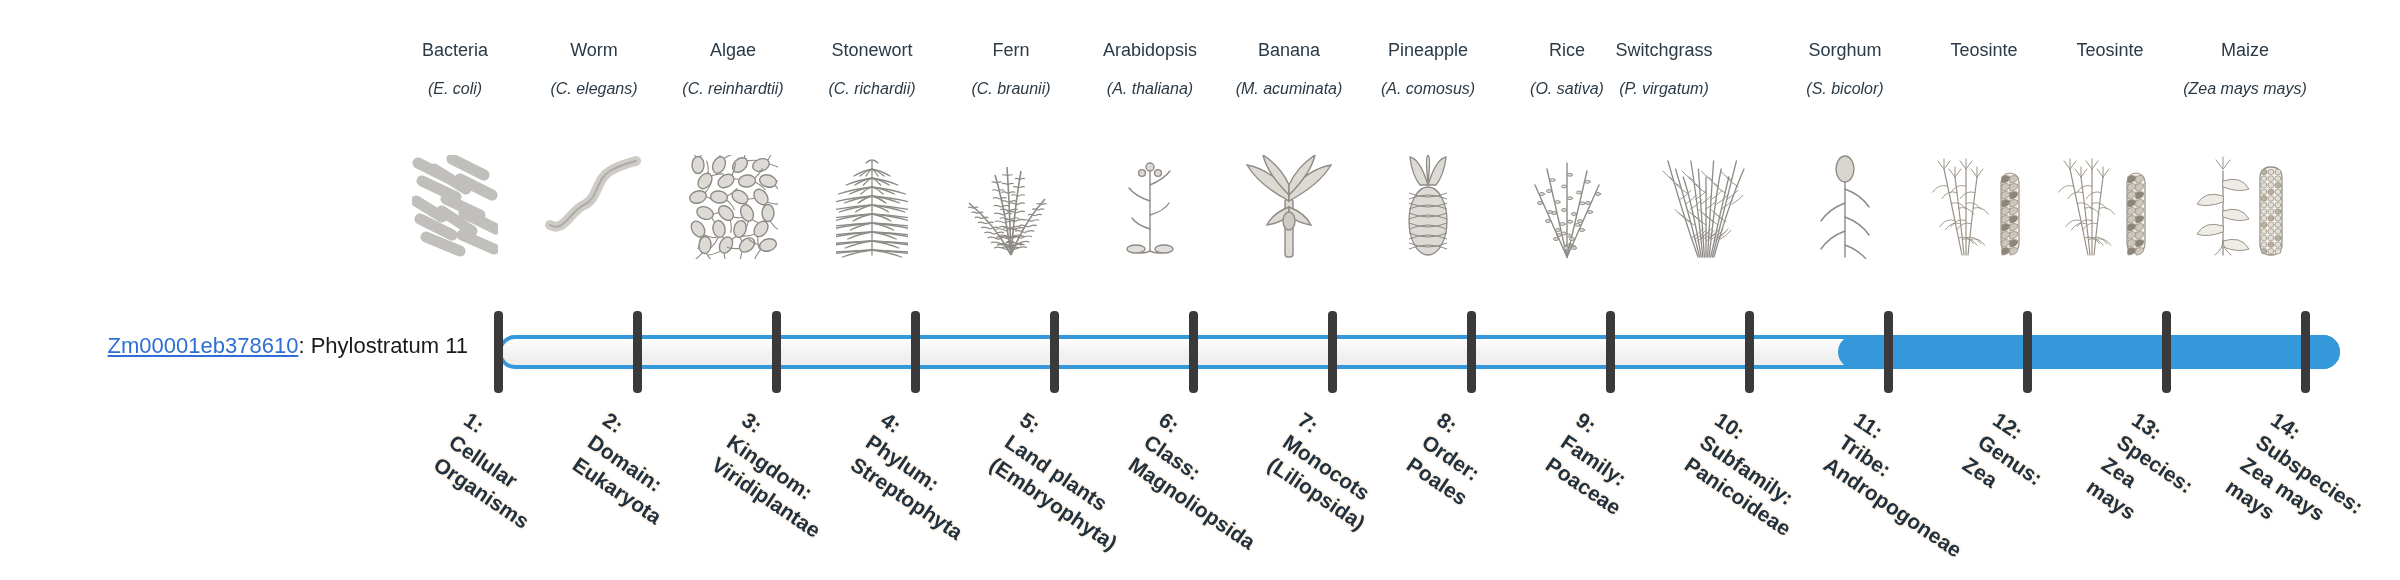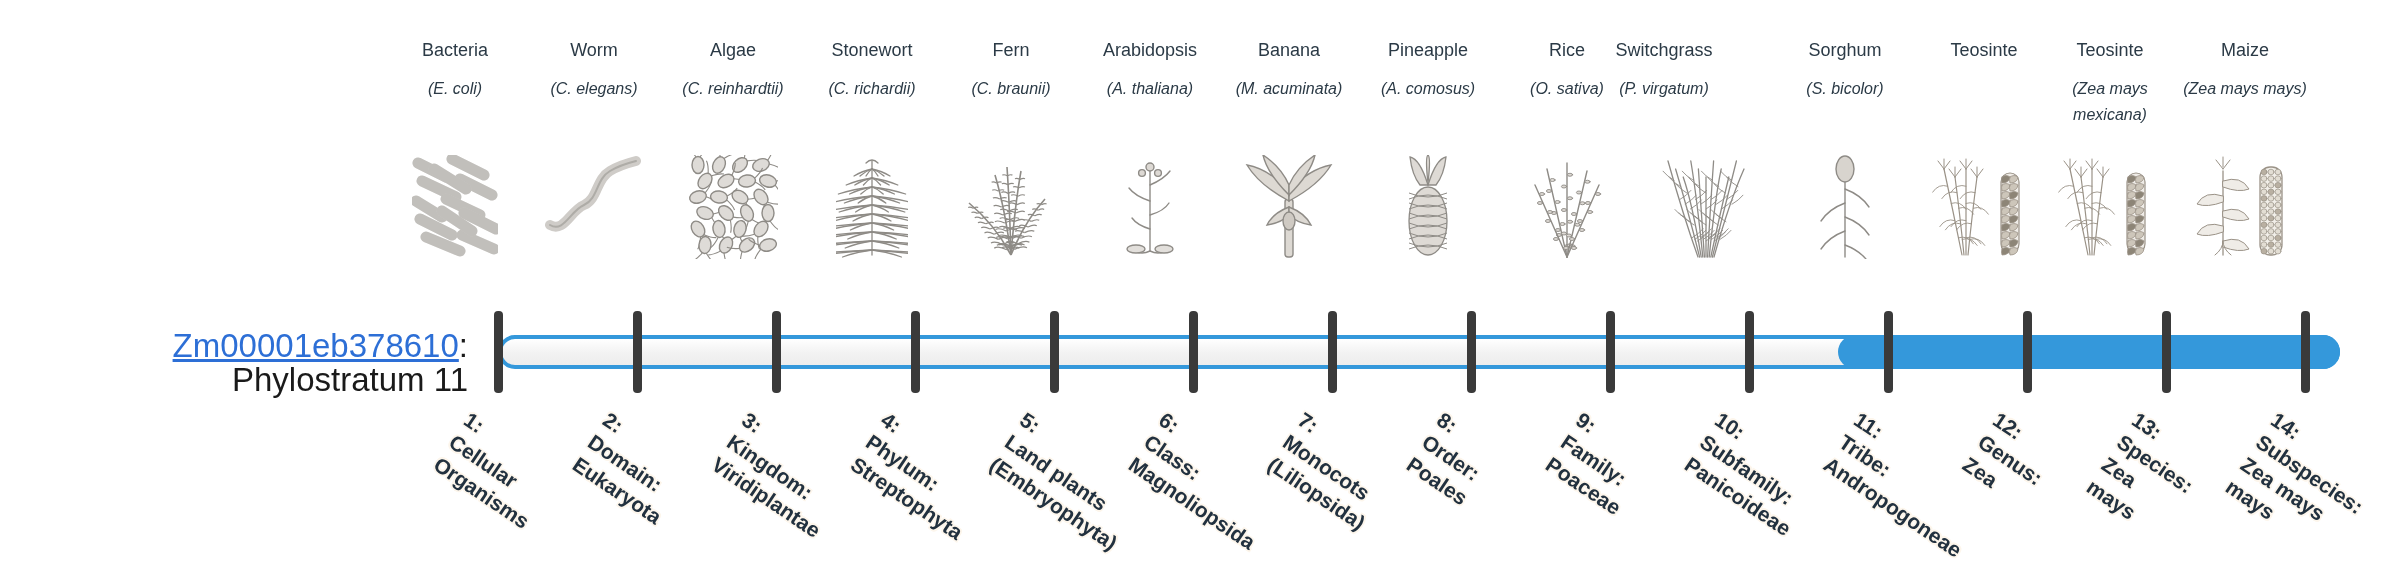--- a/index.html
+++ b/index.html
@@ -55,21 +55,21 @@
     text-shadow:
       -1.5px -1.5px 0 #fdf6ec, 1.5px -1.5px 0 #fdf6ec,
       -1.5px  1.5px 0 #fdf6ec, 1.5px  1.5px 0 #fdf6ec,
        0px   -1.5px 0 #fdf6ec, 0px    1.5px 0 #fdf6ec,
       -1.5px  0px   0 #fdf6ec, 1.5px   0px  0 #fdf6ec;
   }
 
   
   #gene-label{
     position:absolute;left:38px;top:329px;width:430px;
-    text-align:right;font-size:33px;line-height:34px;color:#1a1a1a;
+    text-align:right;font-size:22px;line-height:34px;color:#1a1a1a;
     font-family:"Liberation Sans", sans-serif;
   }
   #gene-id{color:#2d6fd6;text-decoration:underline;cursor:pointer;}
 </style>
 </head>
 <body>
 
 <div id="stage">
 
   <div id="species-headers">
@@ -115,21 +115,20 @@
       </div>
       <div class="col" style="left: 1770px;">
         <div class="common">Sorghum</div>
         <div class="latin nowrap">(S. bicolor)</div>
       </div>
       <div class="col" style="left: 1909px;">
         <div class="common">Teosinte</div>
       </div>
       <div class="col" style="left: 2035px;">
         <div class="common">Teosinte</div>
-        <div class="latin">(Zea mays mexicana)</div>
       </div>
       <div class="col" style="left: 2170px;">
         <div class="common">Maize</div>
         <div class="latin">(Zea mays mays)</div>
       </div>
     </div>
 
   <div id="species-art">
       <div class="art" style="left: 380px;">
       <svg width="86" height="104" viewBox="0 0 86 104">

